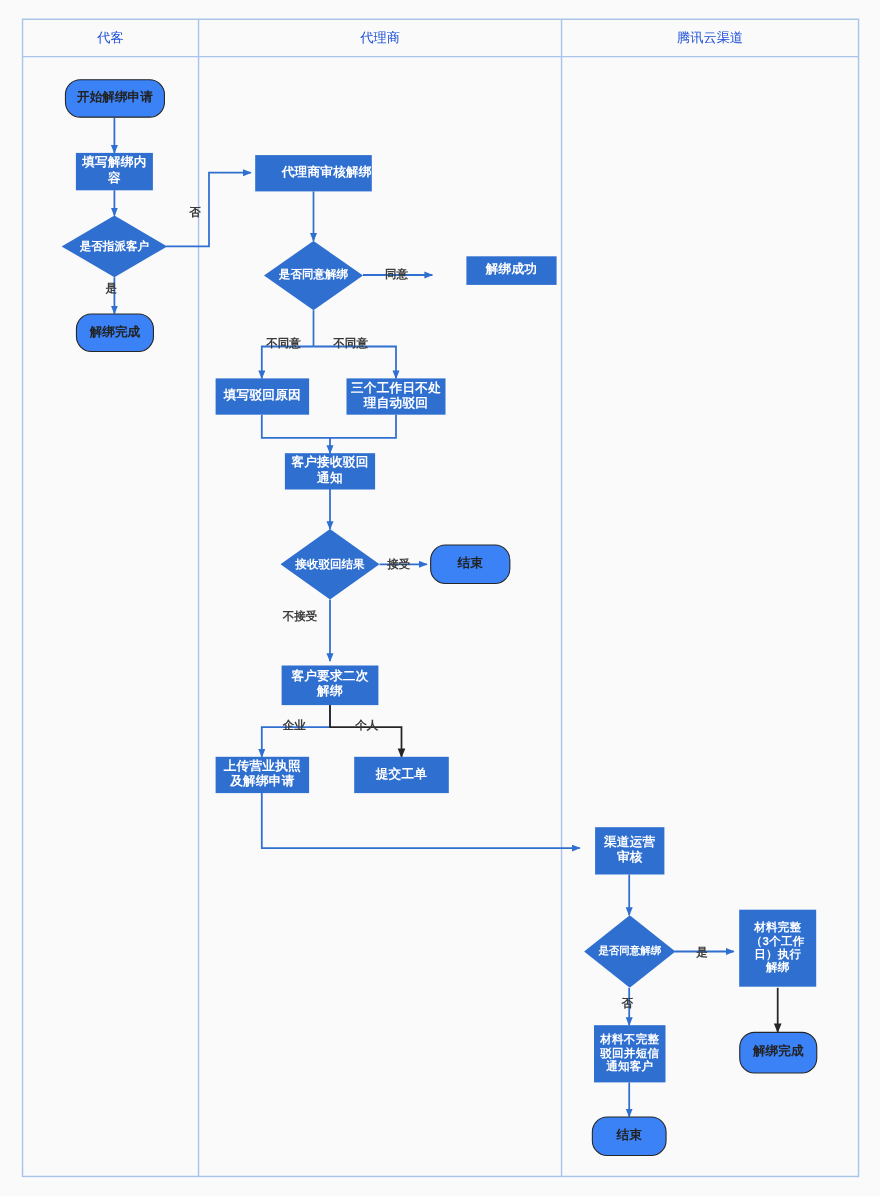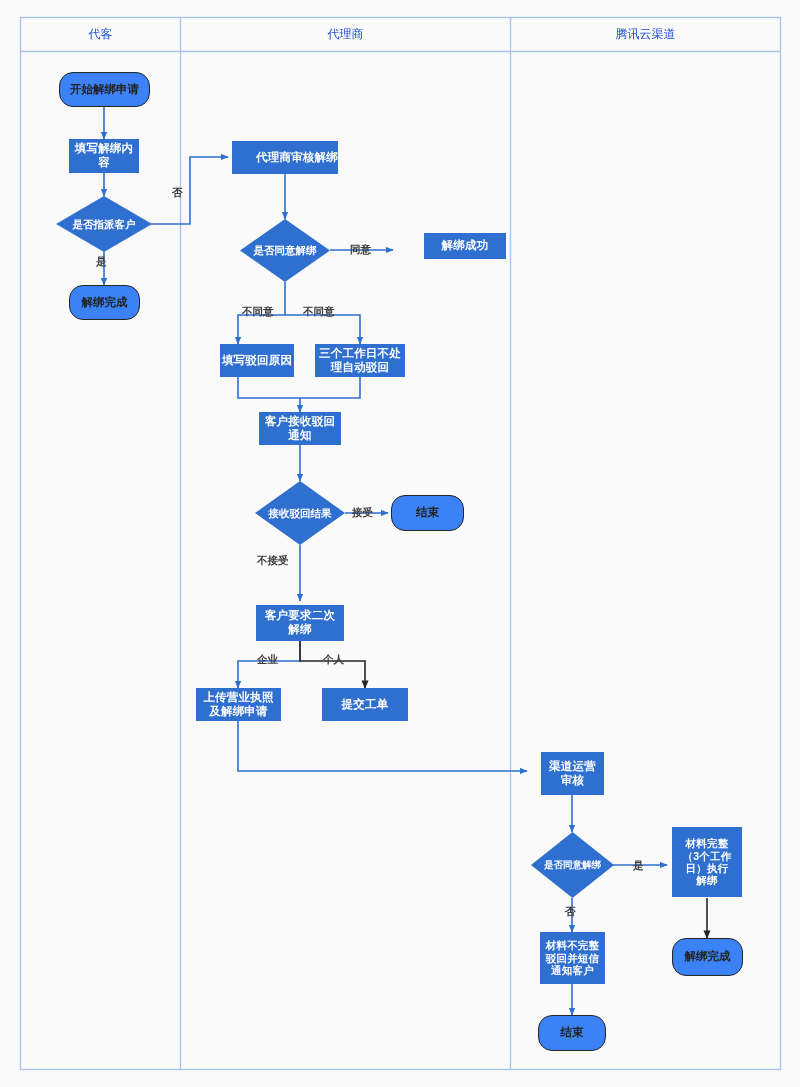--- a/index.html
+++ b/index.html
@@ -155,21 +155,21 @@
 
   <div class="dec-wrap" style="left:240px;top:219px;width:90px;height:63px;">
     <svg width="90" height="63" viewBox="0 0 90 63">
       <polygon points="45,0 90,31.5 45,63 0,31.5" fill="#2f6fd0"></polygon>
     </svg>
     <div class="dec-label">是否同意解绑</div>
   </div>
 
   <div class="node proc" style="left:408px;top:233px;width:82px;height:26px;margin-left:16px;">解绑成功</div>
 
-  <div class="node proc" style="left:196px;top:344px;width:74px;height:33px;margin-left:24px;">填写驳回原因</div>
+  <div class="node proc" style="left:196px;top:344px;width:85px;height:33px;">填写驳回原因</div>
 
   <div class="node proc" style="left:315px;top:344px;width:90px;height:33px;">三个工作日不处
 理自动驳回</div>
 
   <div class="node proc" style="left:259px;top:412px;width:82px;height:33px;">客户接收驳回
 通知</div>
 
   <div class="dec-wrap" style="left:255px;top:481px;width:90px;height:64px;">
     <svg width="90" height="64" viewBox="0 0 90 64">
       <polygon points="45,0 90,32 45,64 0,32" fill="#2f6fd0"></polygon>

